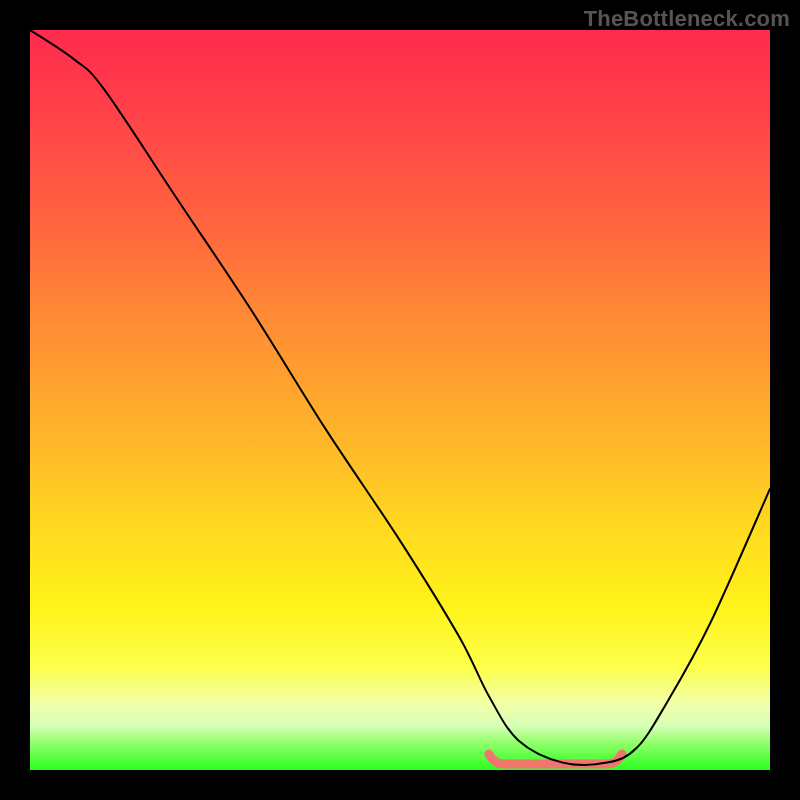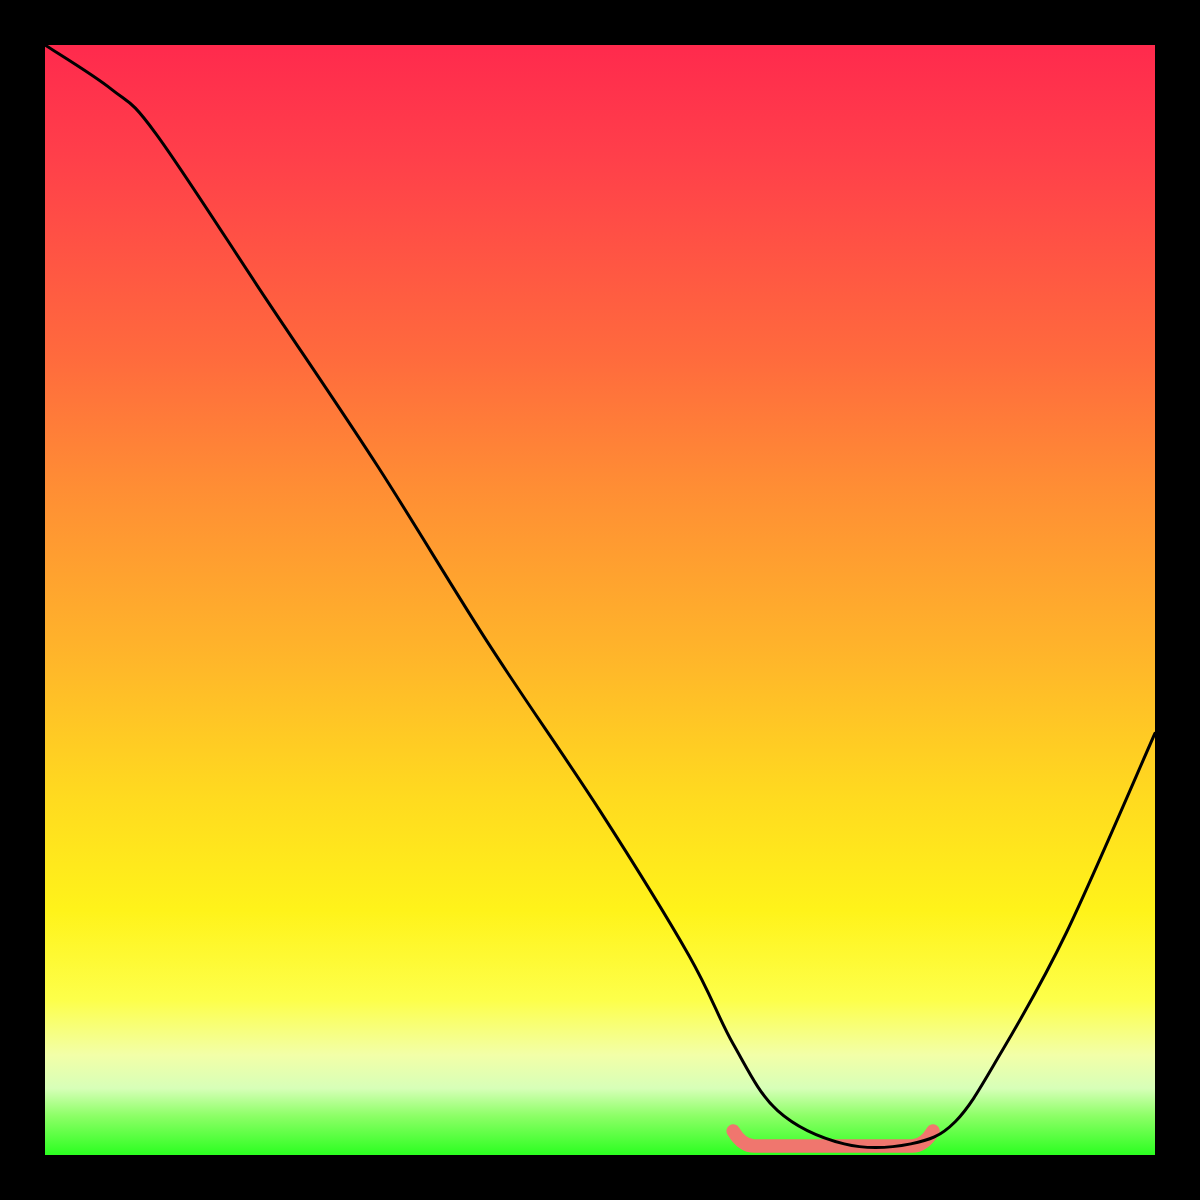--- a/index.html
+++ b/index.html
@@ -72,20 +72,21 @@
     stroke-width: 2;
     fill: none;
     stroke-linecap: round;
   }
 </style>
 </head>
 <body>
 
 <div class="frame">
 
+  <div class="watermark">TheBottleneck.com</div>
 
   <div class="plot">
 
     <svg class="curve-svg valley-mark" viewBox="0 0 740 740">
       <path id="valley-path" d="M 458.8 724 Q 464.8 734 472.8 734 L 578 734 Q 586 734 592 724"></path>
     </svg>
 
     <svg class="curve-svg curve" viewBox="0 0 740 740">
       <path id="curve-path" d="M 0 0 C 7.3999999999999995 4.933333333333337, 32.06666666666666 19.73333333333337, 44.4 29.600000000000023 C 56.733333333333334 39.466666666666676, 56.733333333333334 35.76666666666661, 74 59.19999999999993 C 91.26666666666667 82.63333333333325, 123.33333333333333 133.19999999999993, 148 170.19999999999993 C 172.66666666666666 207.19999999999993, 197.33333333333334 242.96666666666664, 222 281.2 C 246.66666666666666 319.43333333333334, 271.3333333333333 361.3666666666666, 296 399.59999999999997 C 320.6666666666667 437.8333333333333, 347.8 476.0666666666667, 370 510.6 C 392.2 545.1333333333333, 414.4 580.9, 429.2 606.8 C 444 632.6999999999999, 448.93333333333334 648.7333333333333, 458.8 666 C 468.6666666666667 683.2666666666667, 476.0666666666667 699.3, 488.40000000000003 710.4 C 500.73333333333335 721.5, 518 728.9, 532.8 732.6 C 547.5999999999999 736.3000000000001, 564.8666666666667 735.0666666666667, 577.2 732.6 C 589.5333333333334 730.1333333333333, 596.9333333333333 727.6666666666666, 606.8 717.8 C 616.6666666666666 707.9333333333333, 624.0666666666666 694.3666666666667, 636.4 673.4 C 648.7333333333333 652.4333333333333, 663.5333333333334 627.7666666666667, 680.8000000000001 592 C 698.0666666666667 556.2333333333333, 730.1333333333333 481, 740 458.8"></path>
     </svg>

